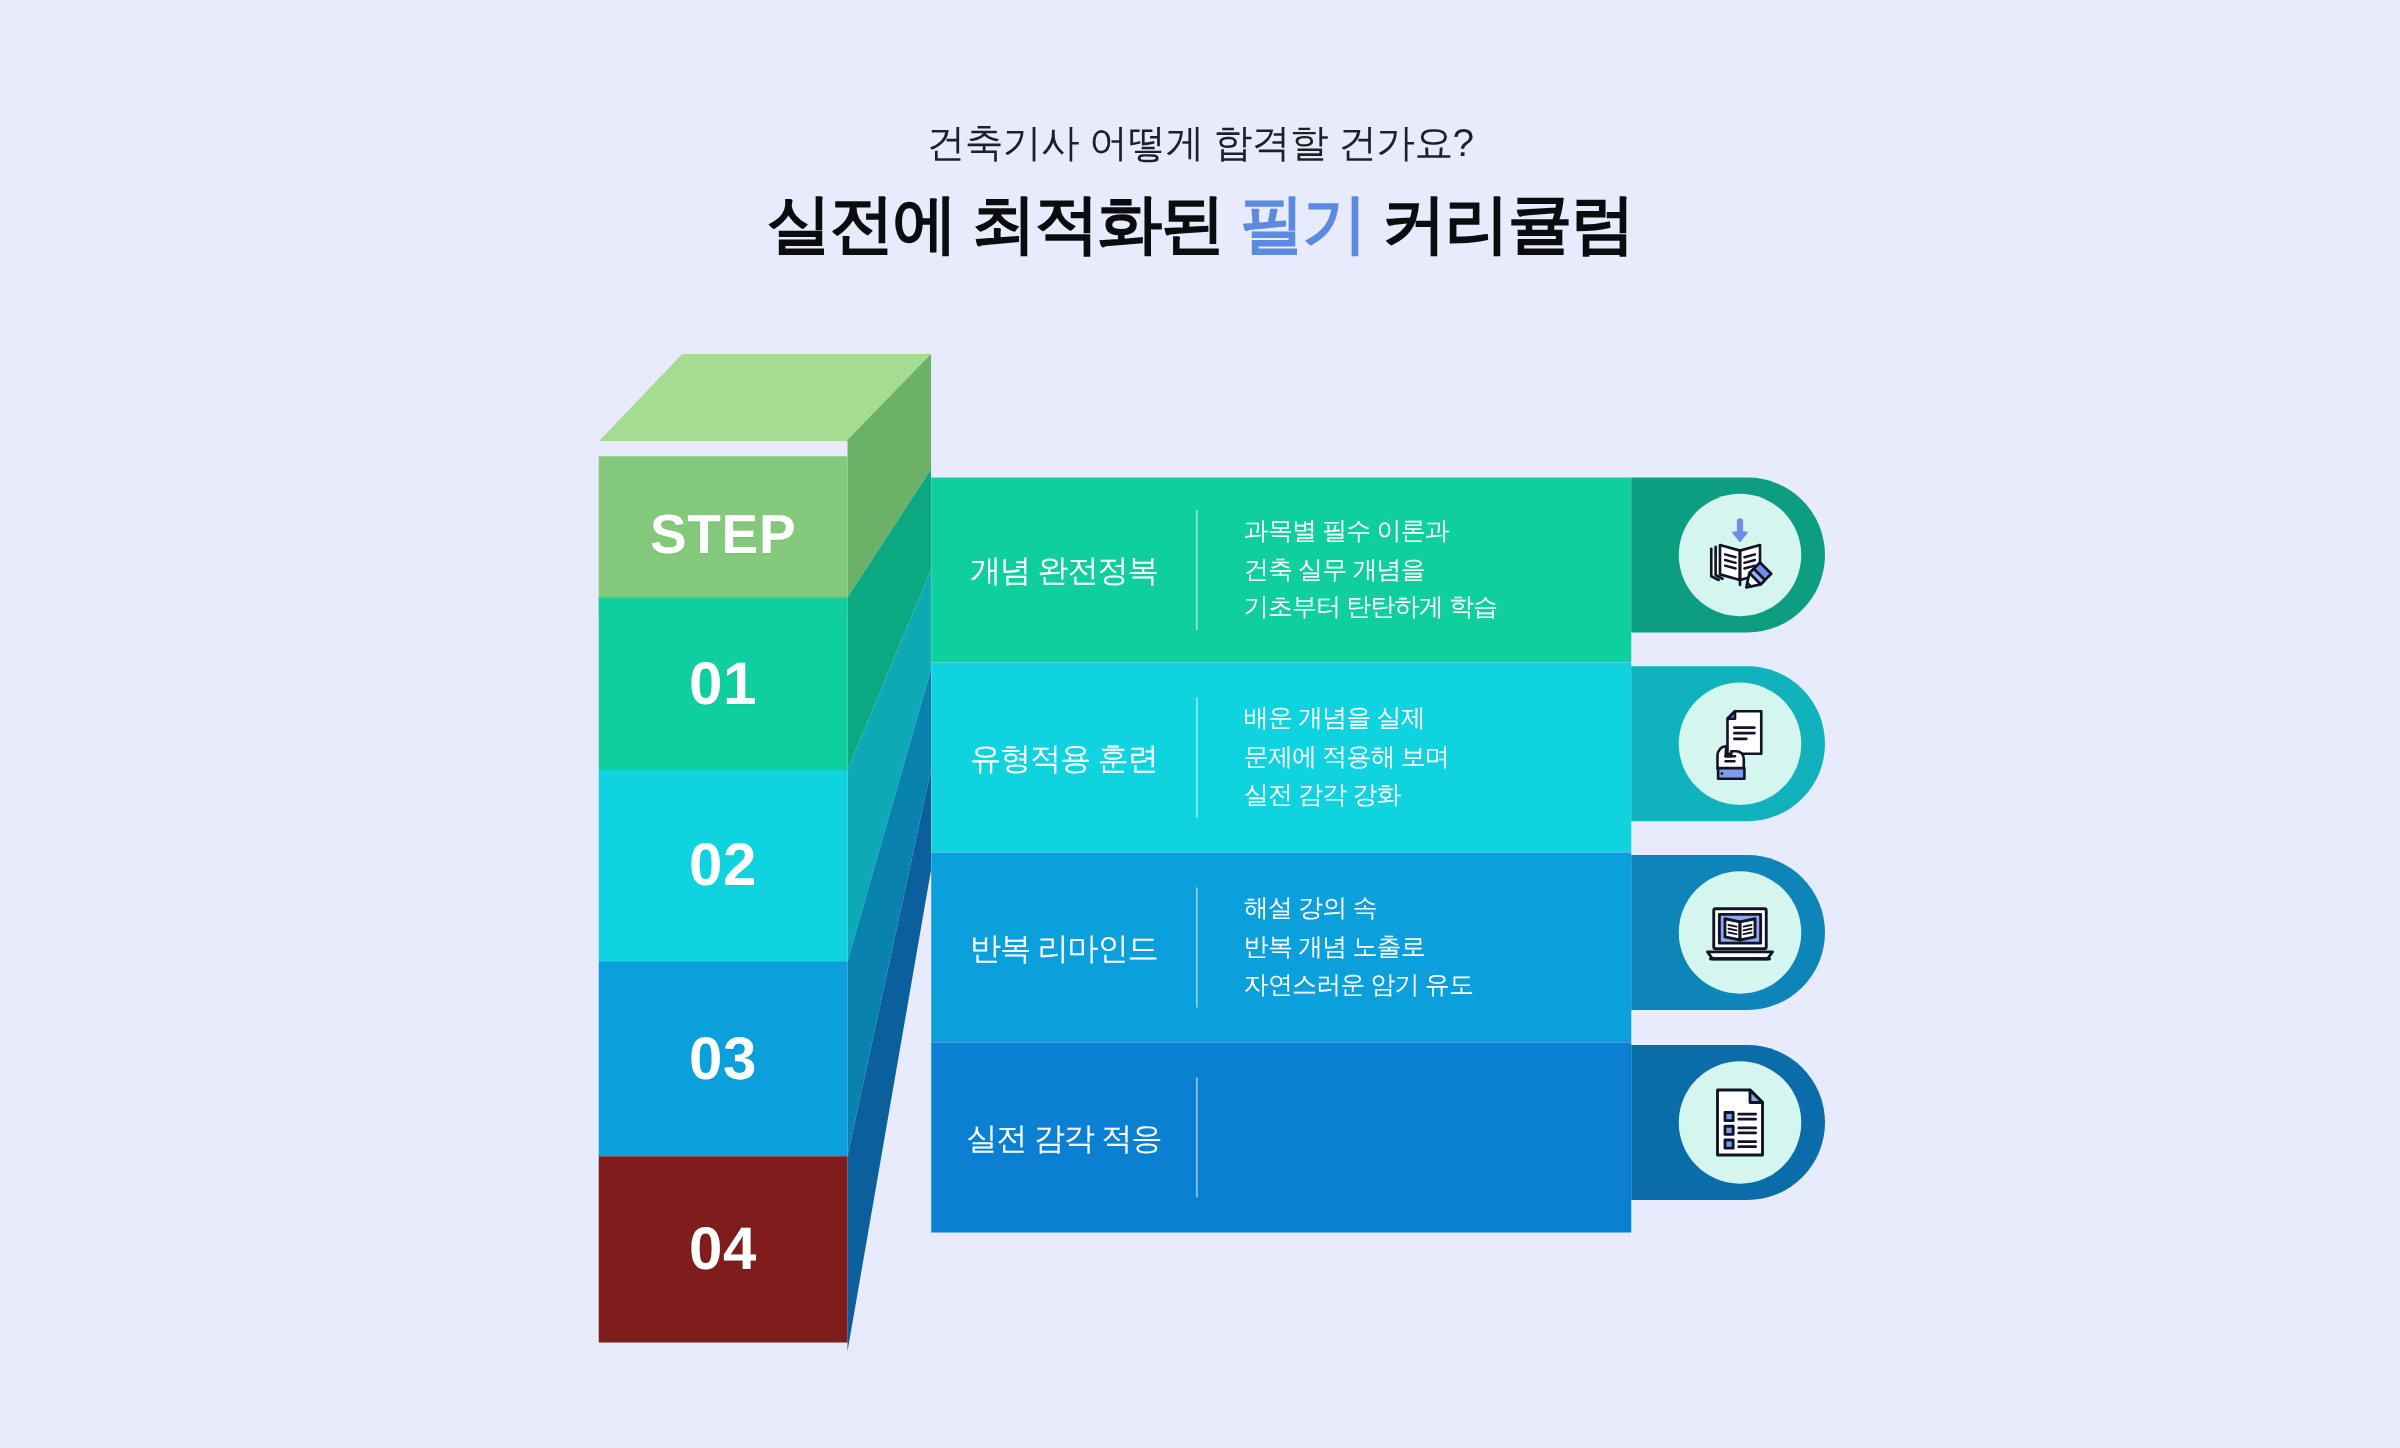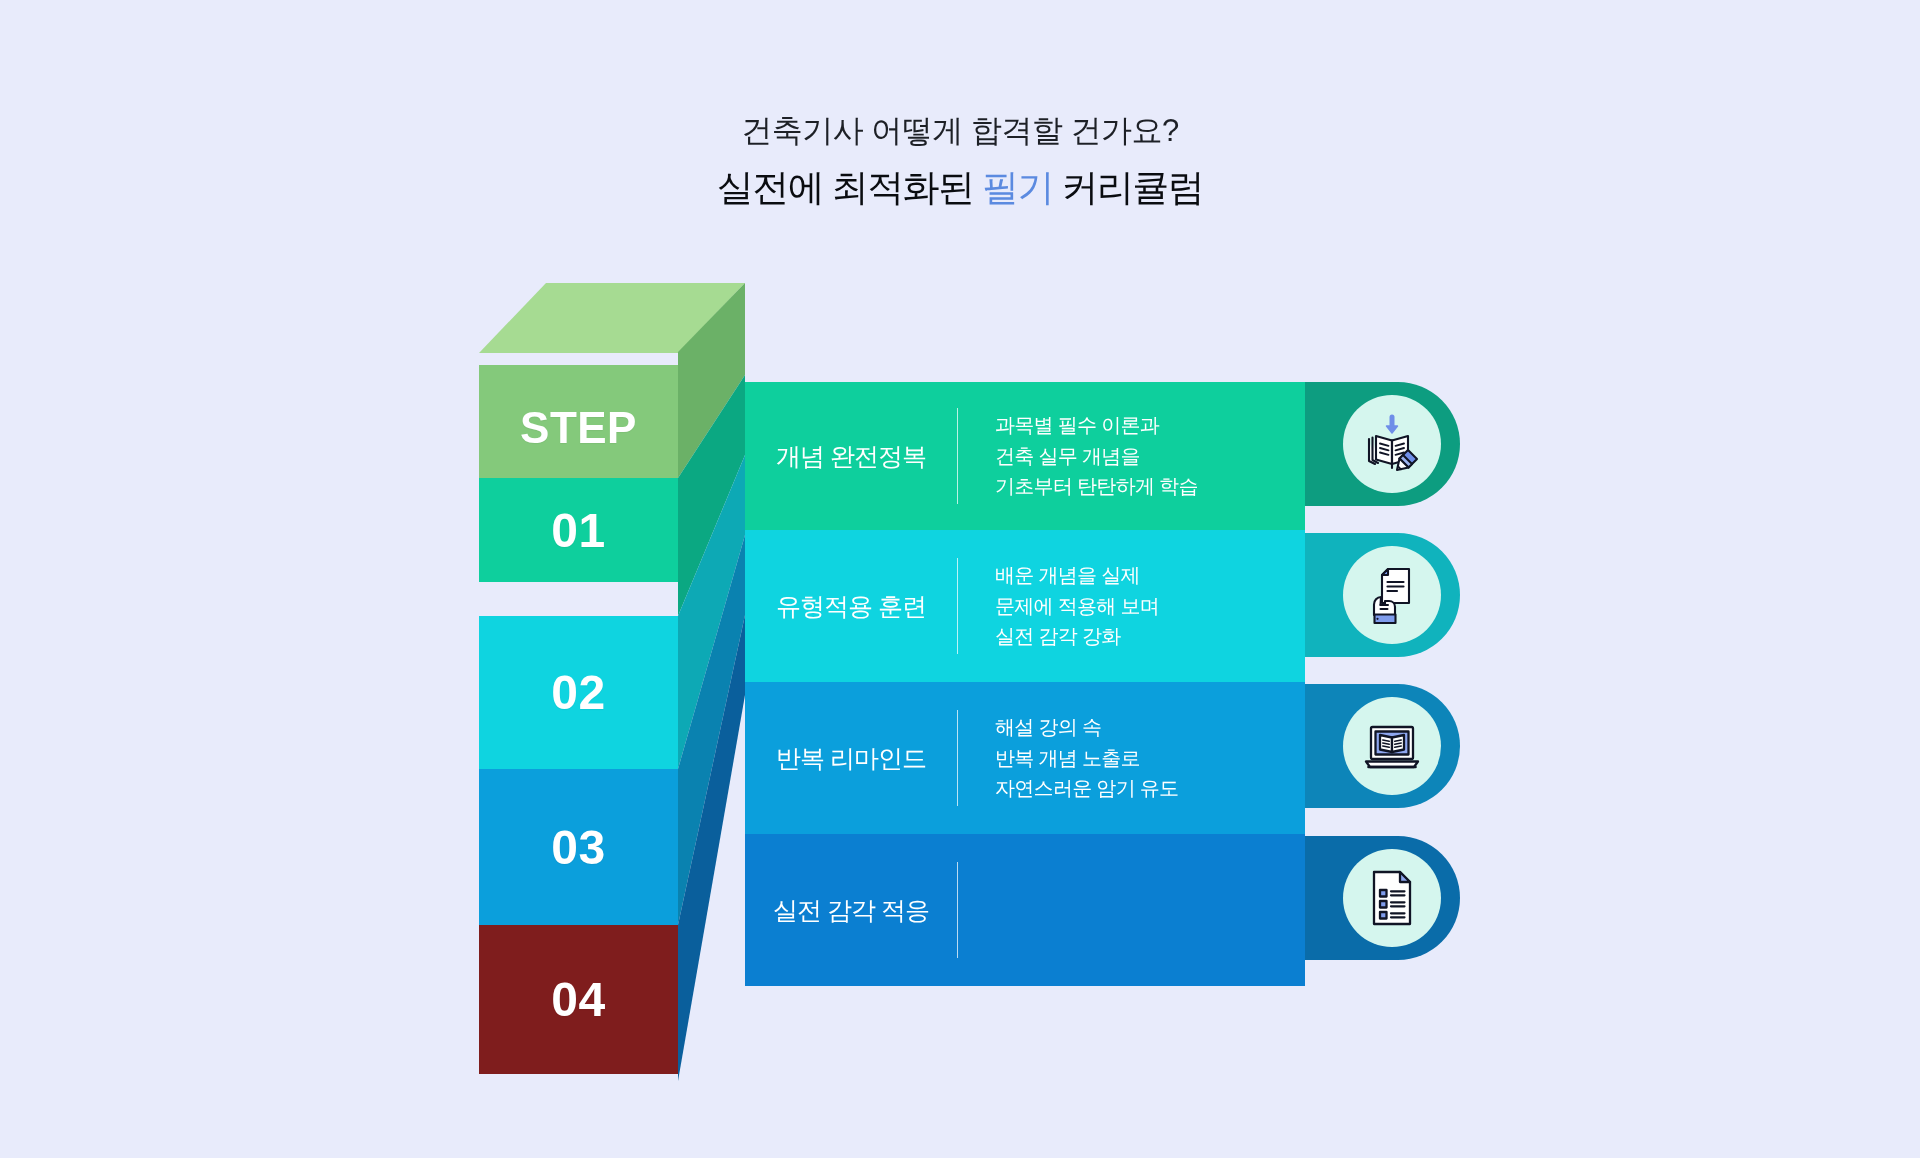--- a/index.html
+++ b/index.html
@@ -14,35 +14,35 @@
 
   #stage {
     position:relative;
     width:1920px; height:1158px;
     background:#e8ebfb;
   }
 
   
   .head-wrap {
     position:absolute;
-    left:0; top:112px;
+    left:0; top:96px;
     width:1920px;
     text-align:center;
   }
   .subtitle {
     font-size:31px;
     font-weight:400;
     color:#1d2026;
     letter-spacing:-0.5px;
     line-height:1.25;
   }
   .title {
     margin-top:14px;
-    font-size:37px;
-    font-weight:400;
+    font-size:52px;
+    font-weight:700;
     color:#0a0c10;
     letter-spacing:-1.6px;
     line-height:1.22;
     white-space:nowrap;
   }
   .title .accent { color:#5b8ae0; }
 
   
   #tower {
     position:absolute;
@@ -58,21 +58,21 @@
     align-items:center;
     justify-content:center;
   }
   .face-label {
     color:#ffffff;
     font-weight:700;
     letter-spacing:0.5px;
     text-shadow:0 1px 1px rgba(0,0,0,0.05);
   }
   .face.step   { top:82px;  height:126px; background:#84c97b; }
-  .face.n1     { top:195px; height:104px; background:#0ecf9d; }
+  .face.n1     { top:195px; height:138px; background:#0ecf9d; }
   .face.n2     { top:333px; height:153px; background:#0fd4e0; }
   .face.n3     { top:486px; height:156px; background:#0b9fdc;align-items:center; }
   .face.n4     { top:642px; height:149px; background:#7f1d1d; }
 
   .face.step .face-label { font-size:44px; }
   .face.n1 .face-label,
   .face.n2 .face-label,
   .face.n3 .face-label,
   .face.n4 .face-label { font-size:48px; }
 

